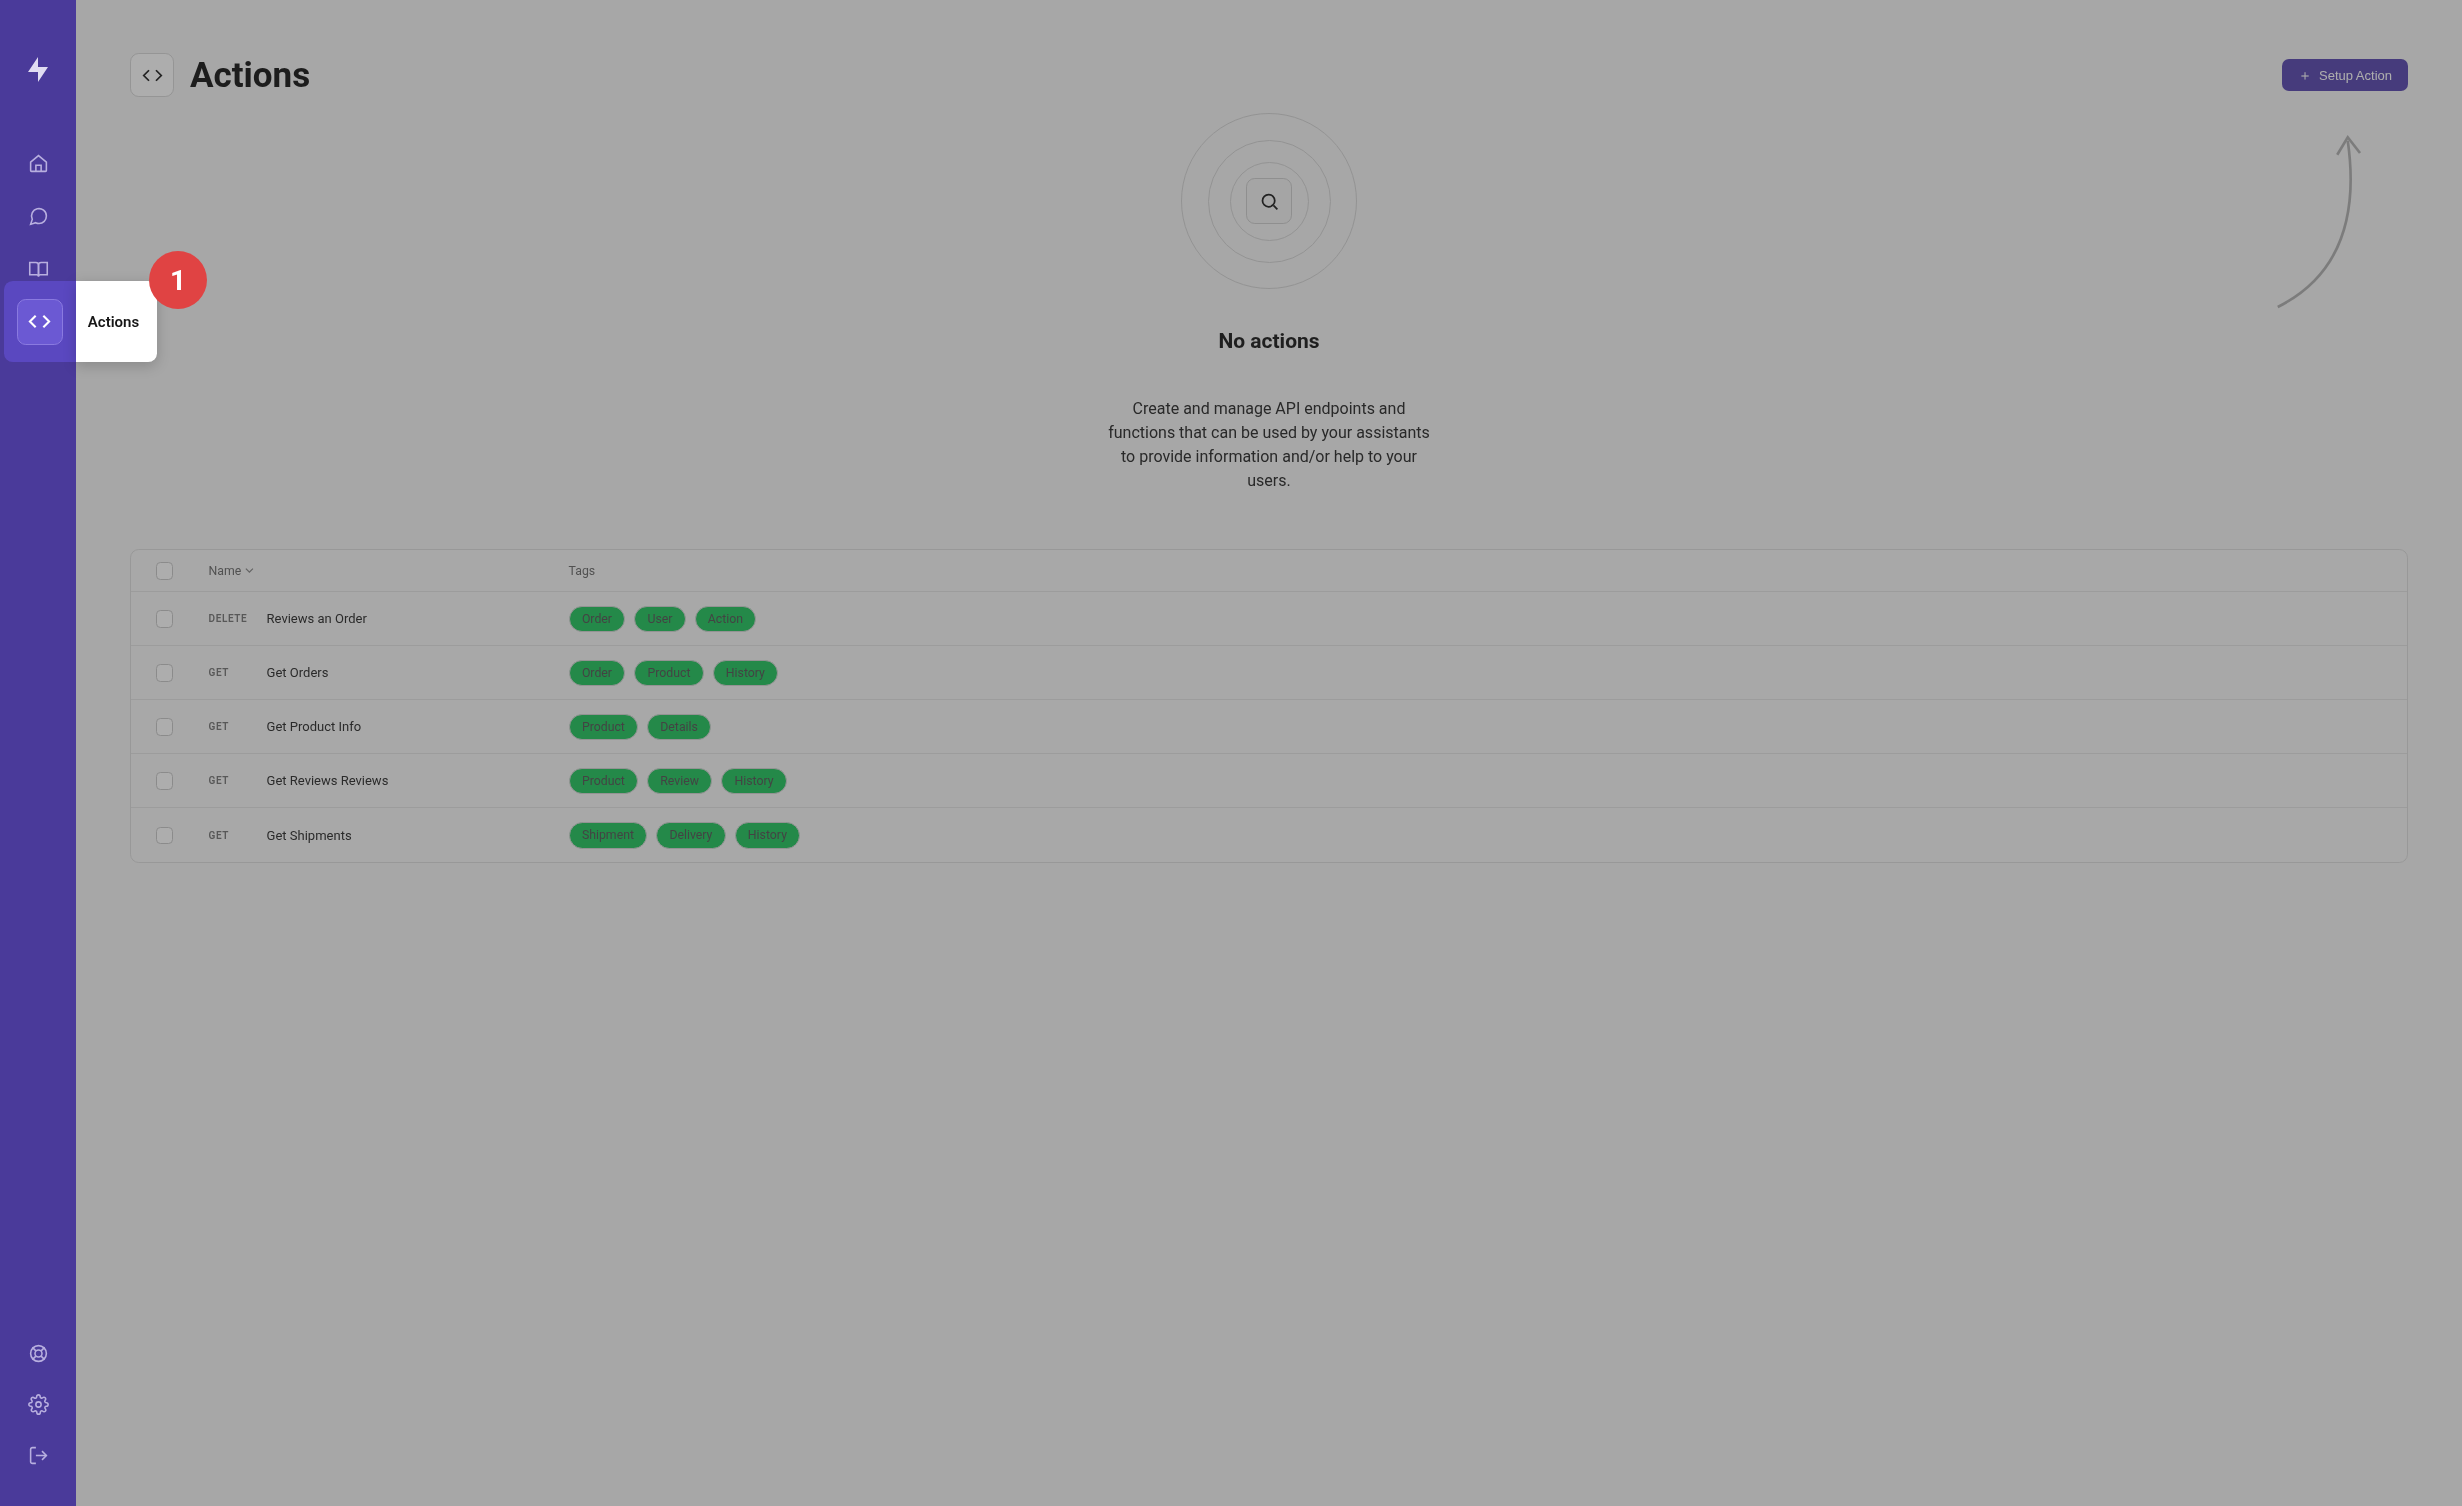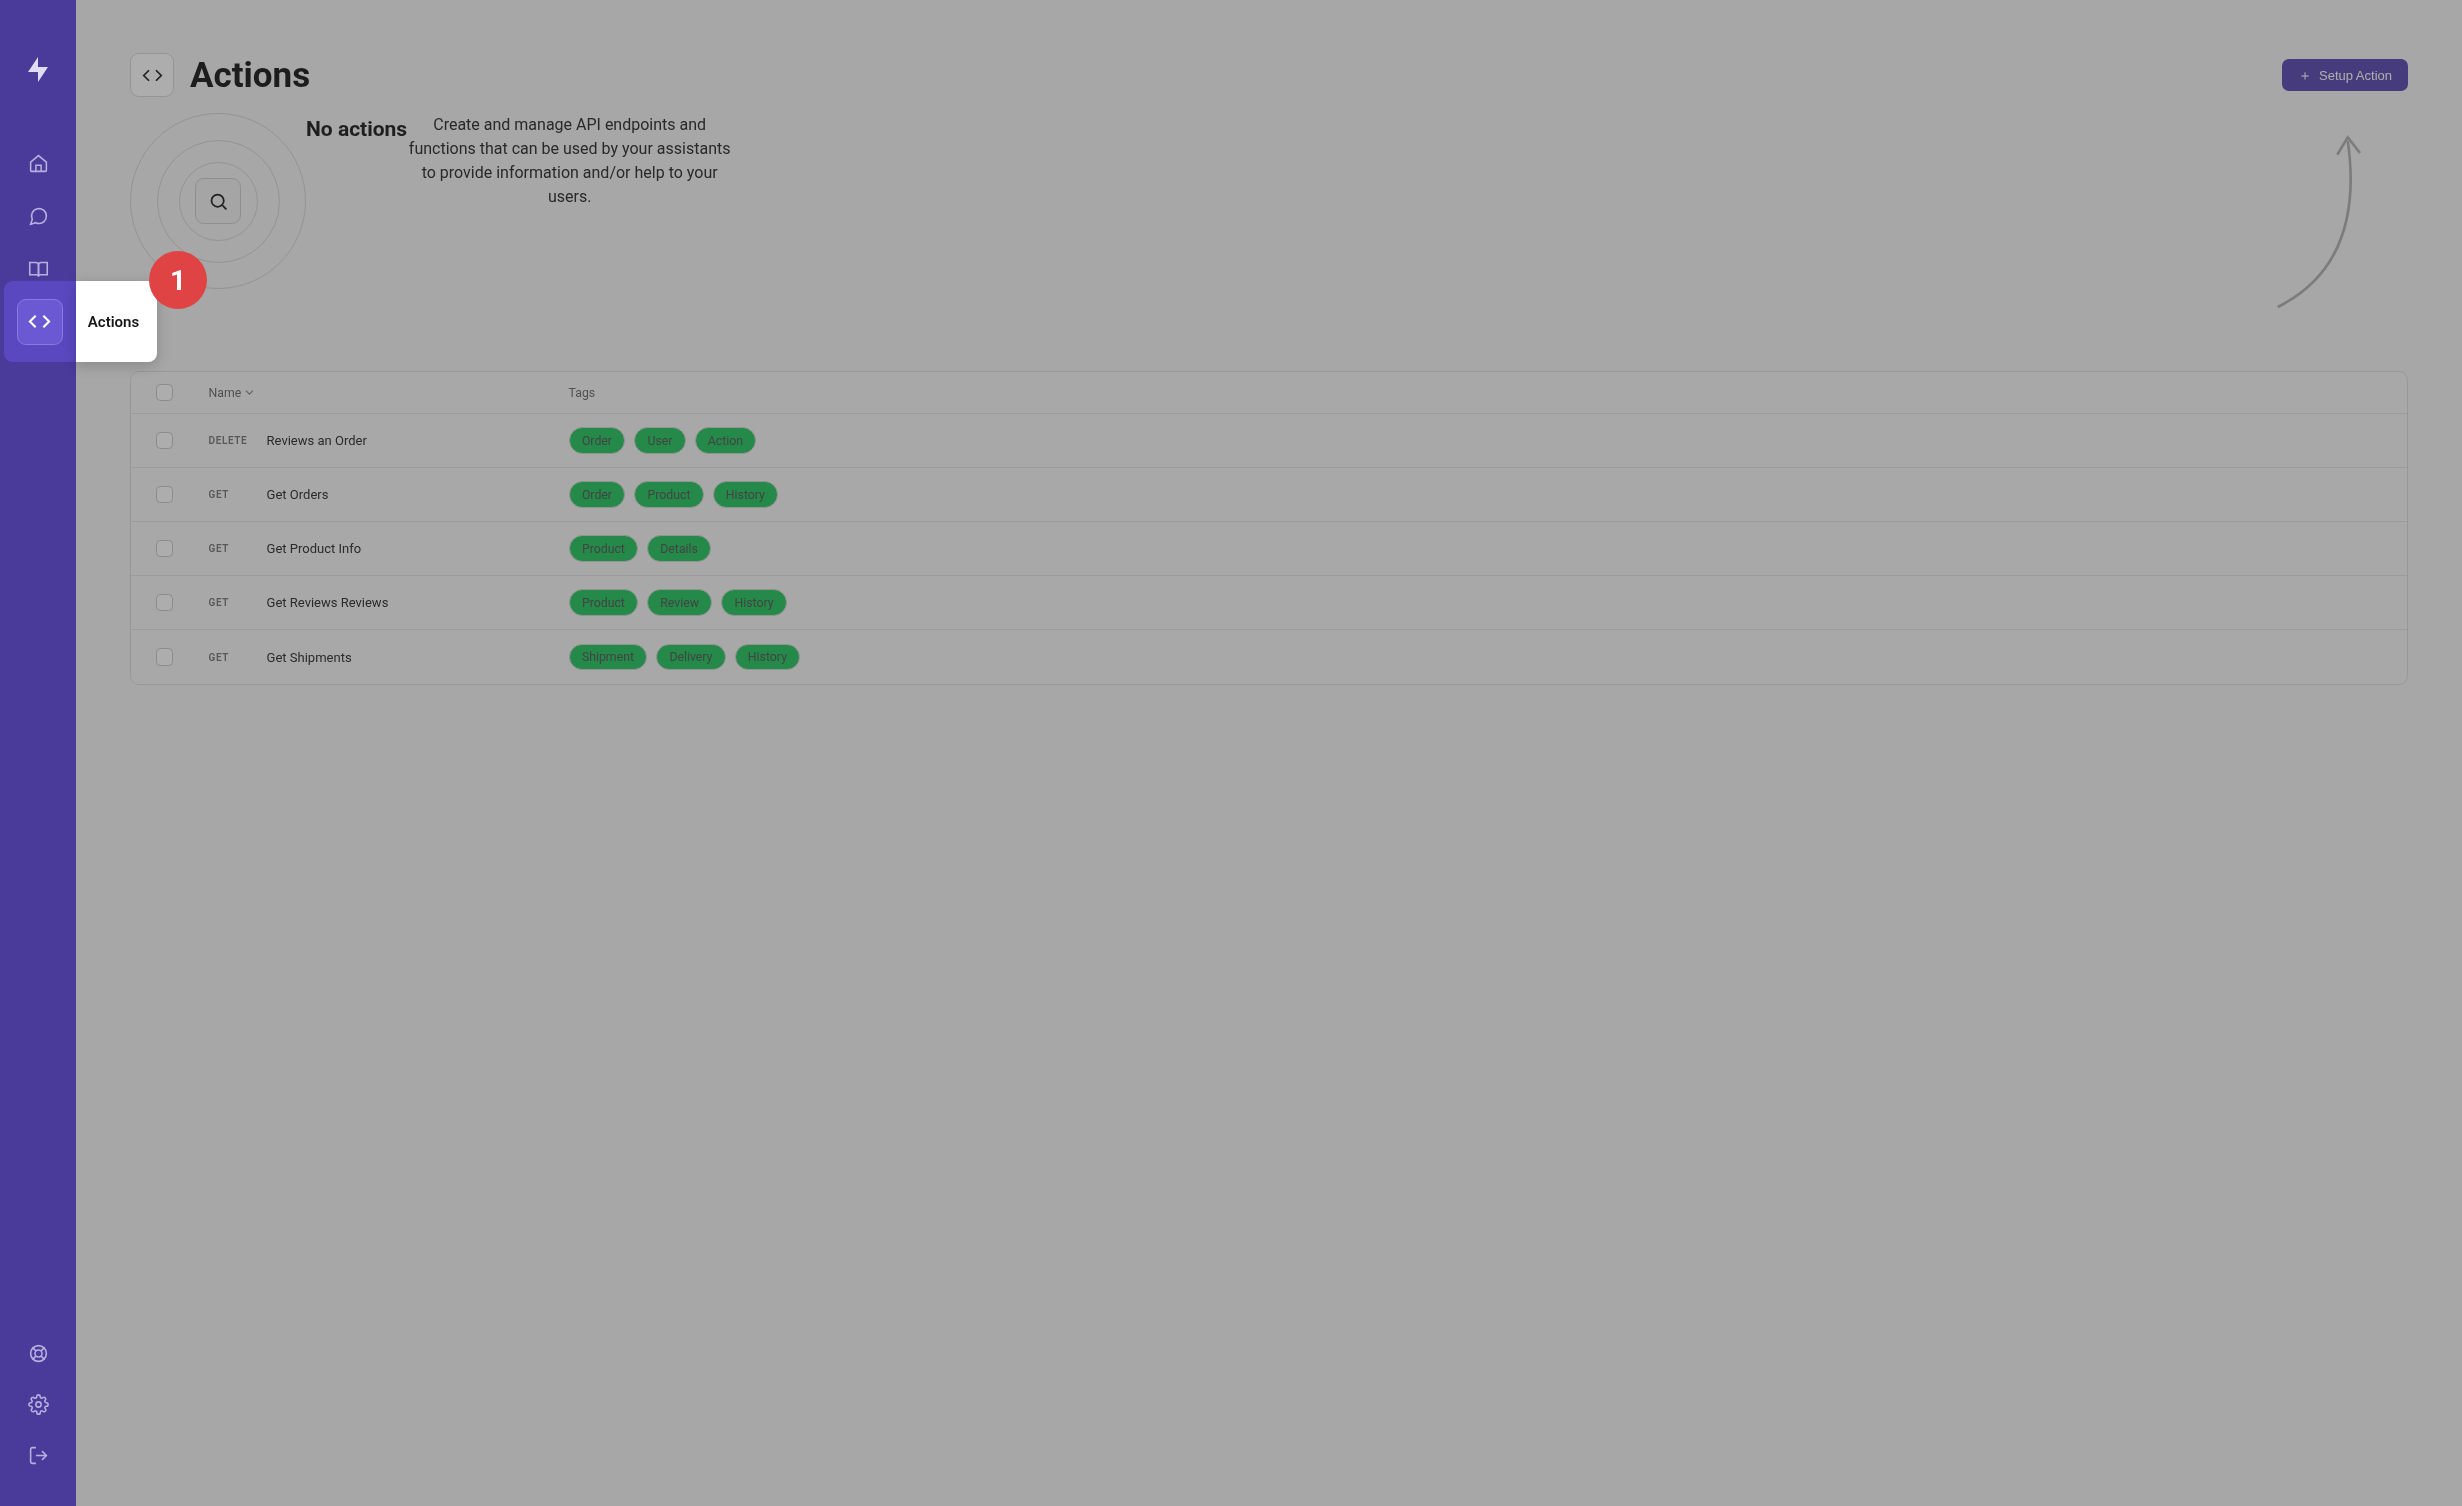--- a/index.html
+++ b/index.html
@@ -89,23 +89,24 @@
     top: 123px;
     right: 88px;
     width: 105px;
     height: 193px;
     color:#b0b0b0;
     pointer-events:none;
   }
 
   
   .empty-state {
-    display:flex; flex-direction:row; 
+    display:flex; flex-direction:column; align-items:center;
     margin-top: 14px;
     color:#242424;
+    gap:36px;
   }
   .radar {
     position:relative;
     width:176px; height:176px;
     display:flex; align-items:center; justify-content:center;
   }
   .radar .ring {
     position:absolute;
     border:0.9px solid #d6d6d6;
     border-radius:50%;
@@ -131,21 +132,21 @@
   .empty-desc {
     max-width: 325px;
     text-align:center;
     font-size:16px;
     line-height:1.5;
     color:#2a2a2a;
   }
 
   
   .table-wrap {
-    margin-top: 82px;
+    margin-top: 56px;
     border:0.9px solid #dedede;
     border-radius:8.8px;
     background:#f7f7f7;
     overflow:hidden;
   }
   .table-head, .table-row {
     display:flex; align-items:center;
     padding: 0 24.6px;
   }
   .table-head {

